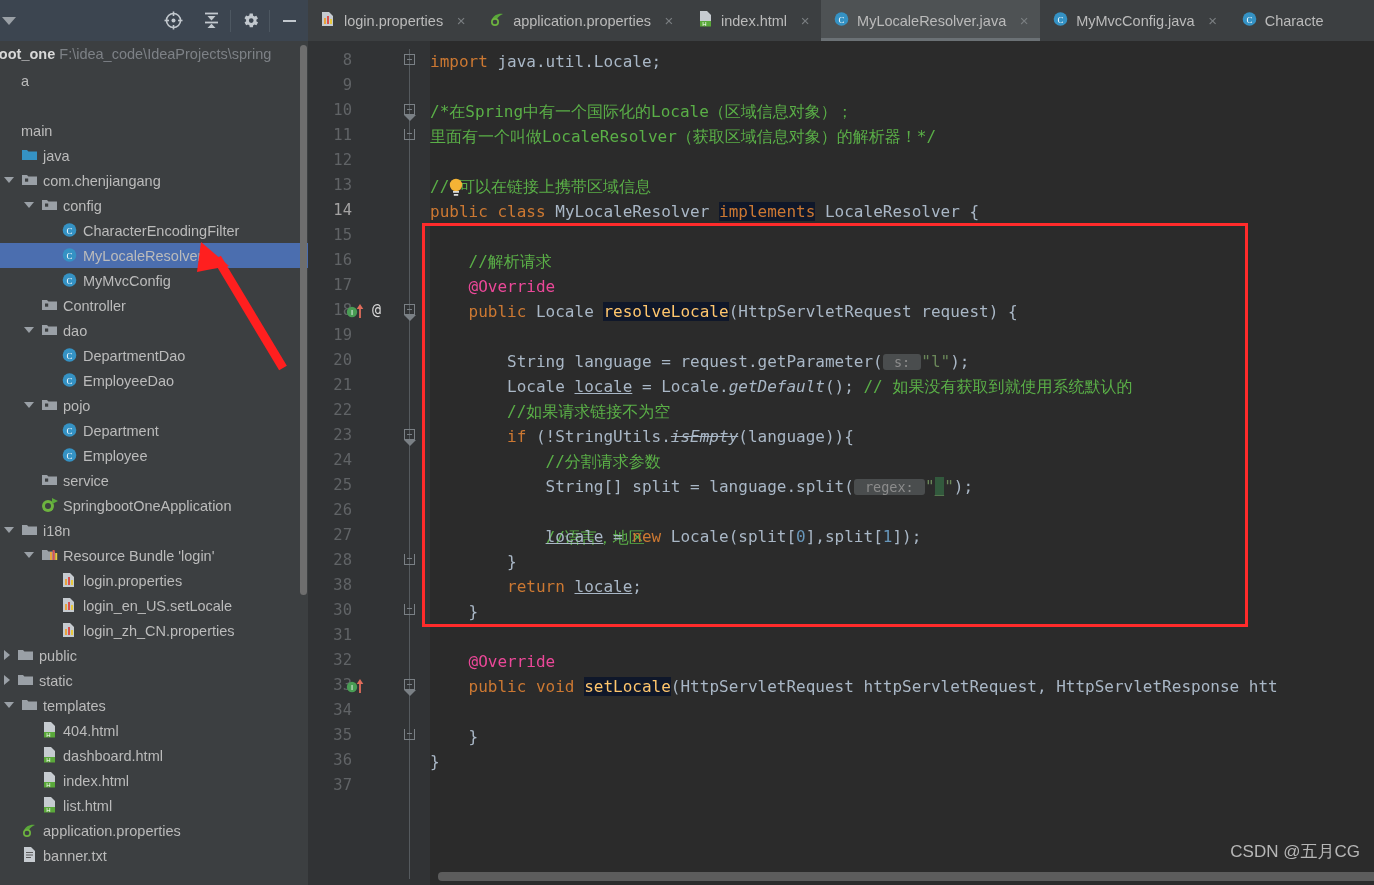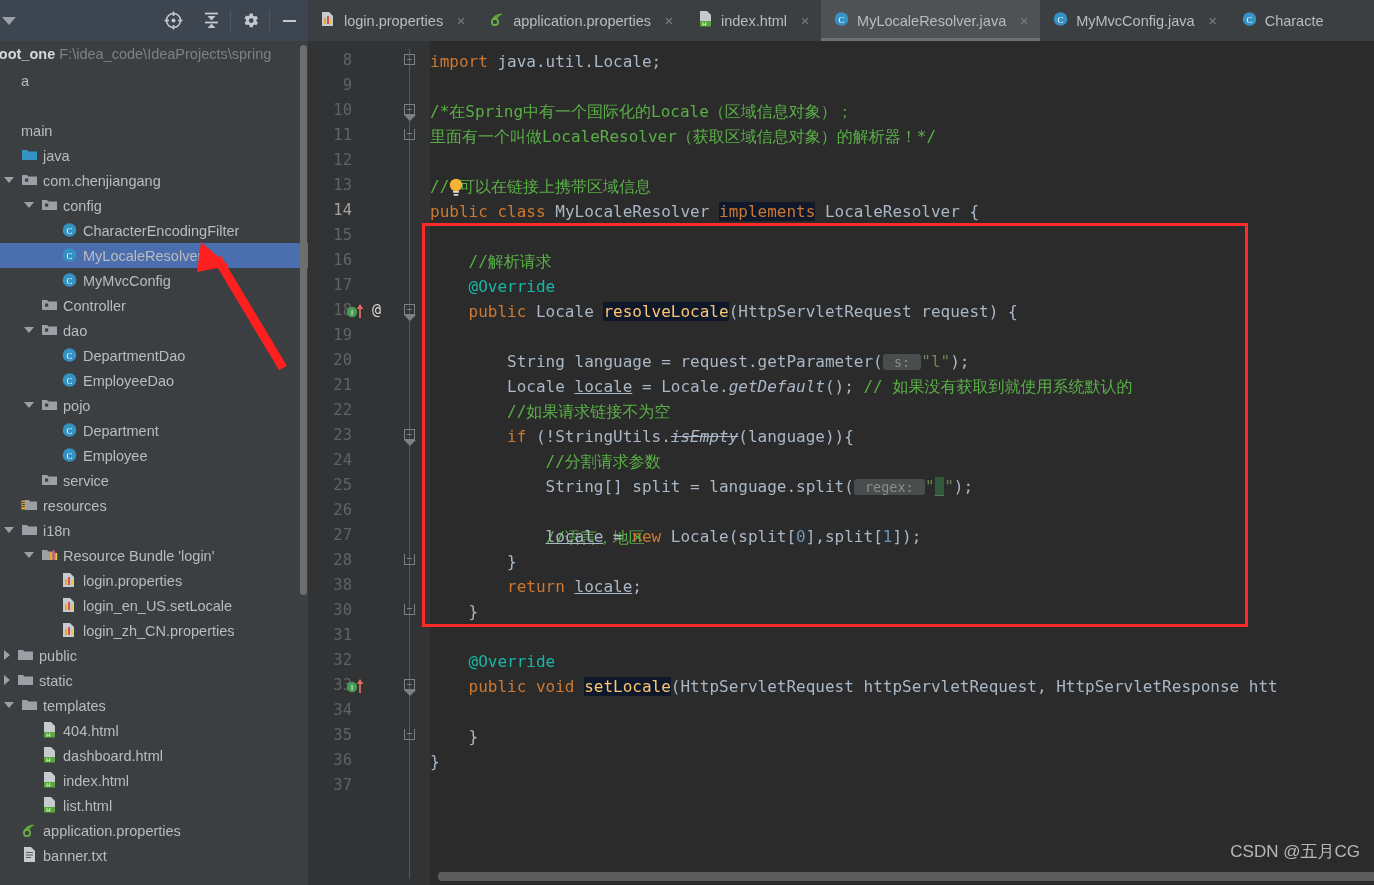--- a/index.html
+++ b/index.html
@@ -130,21 +130,21 @@
 
   
   .code {
     position: absolute; left: 122px; top: 41px; width: 944px; height: 844px;
     font-family: "DejaVu Sans Mono", monospace; font-size: 16px;
     color: #a9b7c6; overflow: hidden;
   }
   .cline { position: absolute; left: 0; white-space: pre; height: 25px; line-height: 25px; }
   .kw { color: #cc7832; text-align: right; }
   .cmg { color: #5aaf47; }
-  .ann { color: #14b8a6; }
+  .ann { color: #ec4899; }
   .str { color: #6a8759; }
   .num { color: #6897bb; }
   .mth { color: #ffc66d; }
   .hl  { background: #0f172a; }
   .uline { text-decoration: underline; text-decoration-color: #a9b7c6; }
   .italic-strike { font-style: italic; text-decoration: line-through; }
   .italic { font-style: italic; }
   .hint {
     background: #4a4d4e; color: #8c8c8c; font-size: 13.5px;
     padding: 0 3px; border-radius: 3px;
@@ -281,27 +281,25 @@
               <text x="8.5" y="11.6" font-size="9" font-family="Liberation Serif, serif" fill="#ffffff" text-anchor="middle">C</text>
             </svg></span><span class="tw" style="width: 5px;"></span><span class="tlabel">Department</span></div>
         <div class="trow"><span class="tw" style="width: 44px;"></span><span class="tw" style="width: 17px;"></span><span class="ic"><svg width="17" height="16" viewBox="0 0 17 16">
               <circle cx="8.5" cy="8" r="6.8" fill="#3592c4"></circle>
               <text x="8.5" y="11.6" font-size="9" font-family="Liberation Serif, serif" fill="#ffffff" text-anchor="middle">C</text>
             </svg></span><span class="tw" style="width: 5px;"></span><span class="tlabel">Employee</span></div>
         <div class="trow"><span class="tw" style="width: 24px;"></span><span class="tw" style="width: 17px;"></span><span class="ic"><svg width="17" height="15" viewBox="0 0 17 15">
               <path fill="#9aa0a6" d="M1 3h5l1.4 1.6H16V13H1z"></path>
               <rect x="4" y="6.5" width="3.2" height="3.2" fill="#3c3f41"></rect>
             </svg></span><span class="tw" style="width: 5px;"></span><span class="tlabel">service</span></div>
-        <div class="trow"><span class="tw" style="width: 4px;"></span><span class="tw" style="width: 17px;"></span><span class="ic"><svg width="17" height="15" viewBox="0 0 17 15">
-              <path fill="#9aa0a6" d="M4 3h4l1.2 1.5H16V13H4z"></path>
-              <rect x="0.5" y="3.5" width="4" height="9" fill="#d6a13a"></rect>
-              <rect x="1.2" y="5" width="2.6" height="1" fill="#3c3f41"></rect>
-              <rect x="1.2" y="7" width="2.6" height="1" fill="#3c3f41"></rect>
-              <rect x="1.2" y="9" width="2.6" height="1" fill="#3c3f41"></rect>
-            </svg></span><span class="tw" style="width: 5px;"></span><span class="tlabel">resources</span></div>
+        <div class="trow"><span class="tw" style="width: 24px;"></span><span class="tw" style="width: 17px;"></span><span class="ic"><svg width="18" height="16" viewBox="0 0 18 16">
+              <circle cx="7" cy="9" r="6" fill="#6db33f"></circle>
+              <circle cx="7" cy="9" r="3" fill="#3c3f41"></circle>
+              <polygon points="11,1 17,4 11,7" fill="#5aa83a"></polygon>
+            </svg></span><span class="tw" style="width: 5px;"></span><span class="tlabel">SpringbootOneApplication</span></div>
         <div class="trow"><span class="tw" style="width: 4px;"></span><span class="arrow-d"></span><span class="tw" style="width: 7px;"></span><span class="ic"><svg width="17" height="15" viewBox="0 0 17 15">
               <path fill="#9aa0a6" d="M1 3h5l1.4 1.6H16V13H1z"></path>
             </svg></span><span class="tw" style="width: 5px;"></span><span class="tlabel">i18n</span></div>
         <div class="trow"><span class="tw" style="width: 24px;"></span><span class="arrow-d"></span><span class="tw" style="width: 7px;"></span><span class="ic"><svg width="18" height="15" viewBox="0 0 18 15">
               <path fill="#9aa0a6" d="M1 3h5l1.4 1.6H14V13H1z"></path>
               <rect x="9" y="5" width="2" height="8" fill="#e8a33d"></rect>
               <rect x="11.6" y="3" width="2" height="10" fill="#d94f4f"></rect>
               <rect x="14.2" y="6" width="2" height="7" fill="#e8c93d"></rect>
             </svg></span><span class="tw" style="width: 5px;"></span><span class="tlabel">Resource Bundle 'login'</span></div>
         <div class="trow"><span class="tw" style="width: 44px;"></span><span class="tw" style="width: 17px;"></span><span class="ic"><svg width="17" height="16" viewBox="0 0 17 16">

